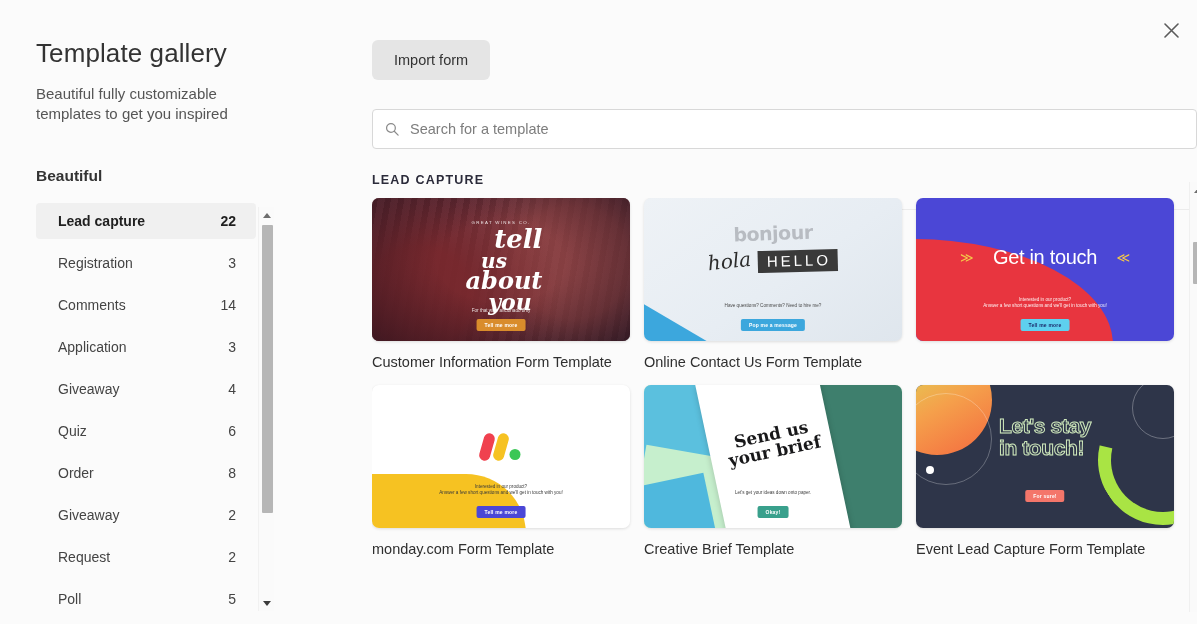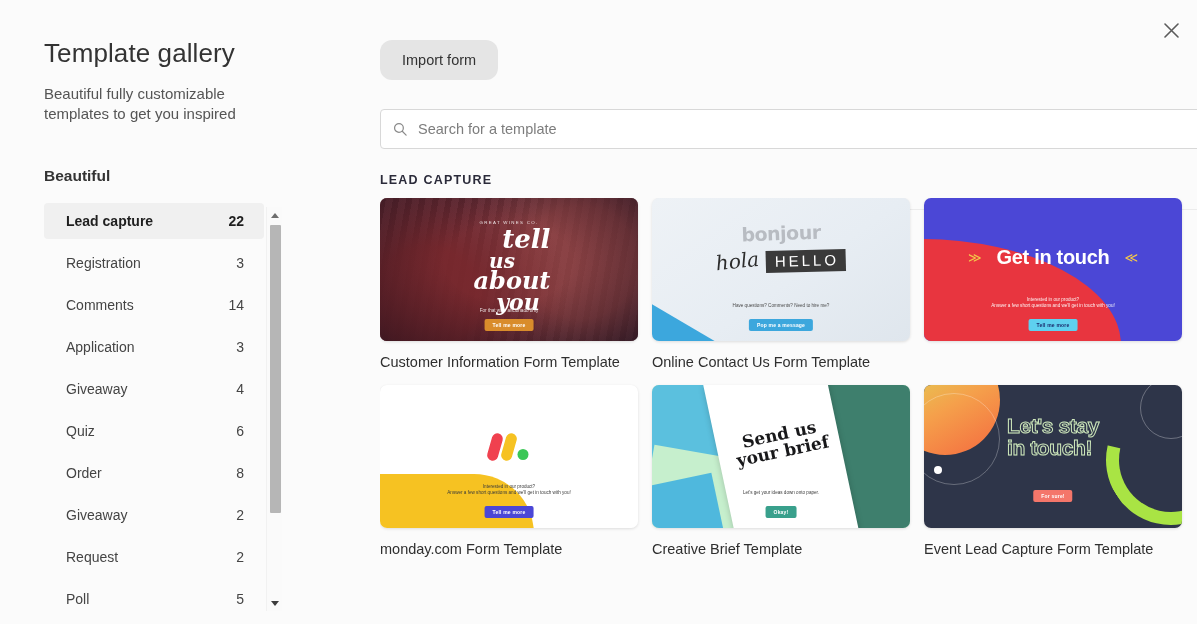--- a/index.html
+++ b/index.html
@@ -12,21 +12,20 @@
     font-family: "Liberation Sans", sans-serif;
     color: #333;
   }
 
   #app {
     position: relative;
     width: 1197px;
     height: 624px;
     background: #fbfbfb;
     display: flex;
-    padding-left: 8px;
   }
 
   
   .close-btn {
     position: absolute;
     top: 16px;
     right: 12px;
     width: 28px;
     height: 28px;
     display: flex;
@@ -154,21 +153,21 @@
   .import-btn {
     margin-top: 40px;
     margin-left: 16px;
     display: inline-flex;
     align-items: center;
     justify-content: center;
     height: 40px;
     padding: 0 22px;
     background: #e5e5e5;
     border: none;
-    border-radius: 12px;
+    border-radius: 6px;
     font-family: "Liberation Sans", sans-serif;
     font-size: 14.5px;
     color: #333333;
     cursor: pointer;
   }
 
   .search-wrap {
     margin-top: 29px;
     margin-left: 16px;
     width: 825px;
@@ -312,21 +311,21 @@
 
   
   .c3-bg { position:absolute; inset:0; background:#4b47d6; }
   .c3-red {
     position:absolute; left:-4px; bottom:-4px; width: 78%; height: 74%;
     background:#e8353f;
     border-radius: 0 100% 0 0;
   }
   .c3-title {
     position:absolute; top:48px; left:50%; transform: translateX(-50%);
-    color:#fff; font-size:20px; font-weight:700; white-space: nowrap;
+    color:#fff; font-size:20px; font-weight:400; white-space: nowrap;
     letter-spacing:-.3px;
   }
   .c3-spark { position:absolute; top:52px; color:#f4c84a; font-size:13px; }
   .c3-spark.l { left: 44px; }
   .c3-spark.r { right: 44px; }
 
   
   .c4-bg { position:absolute; inset:0; background:#ffffff; }
   .c4-yellow {
     position:absolute; left:-6px; bottom:-6px; width:62%; height:42%;

